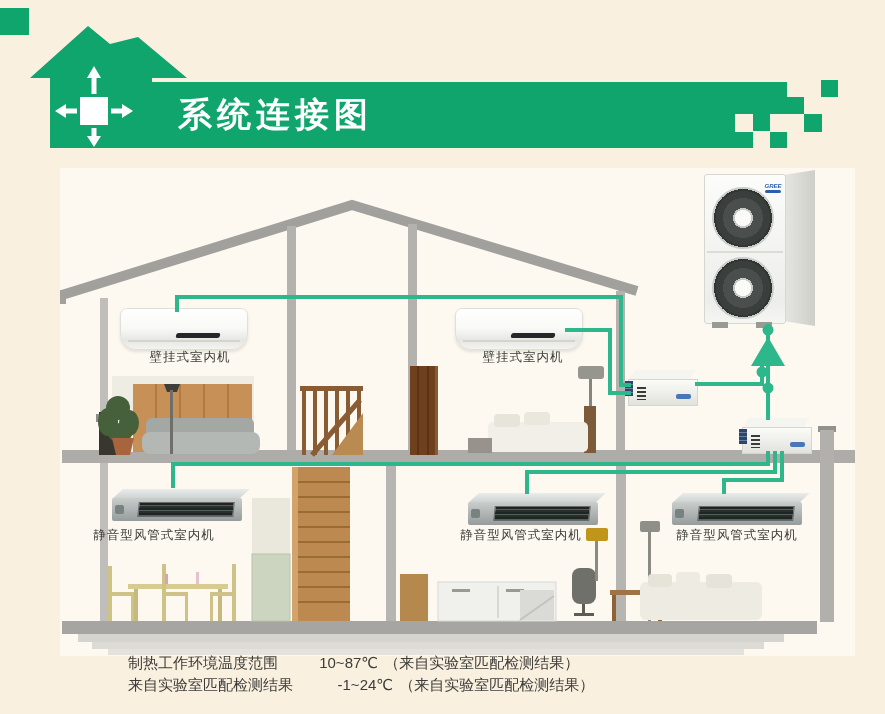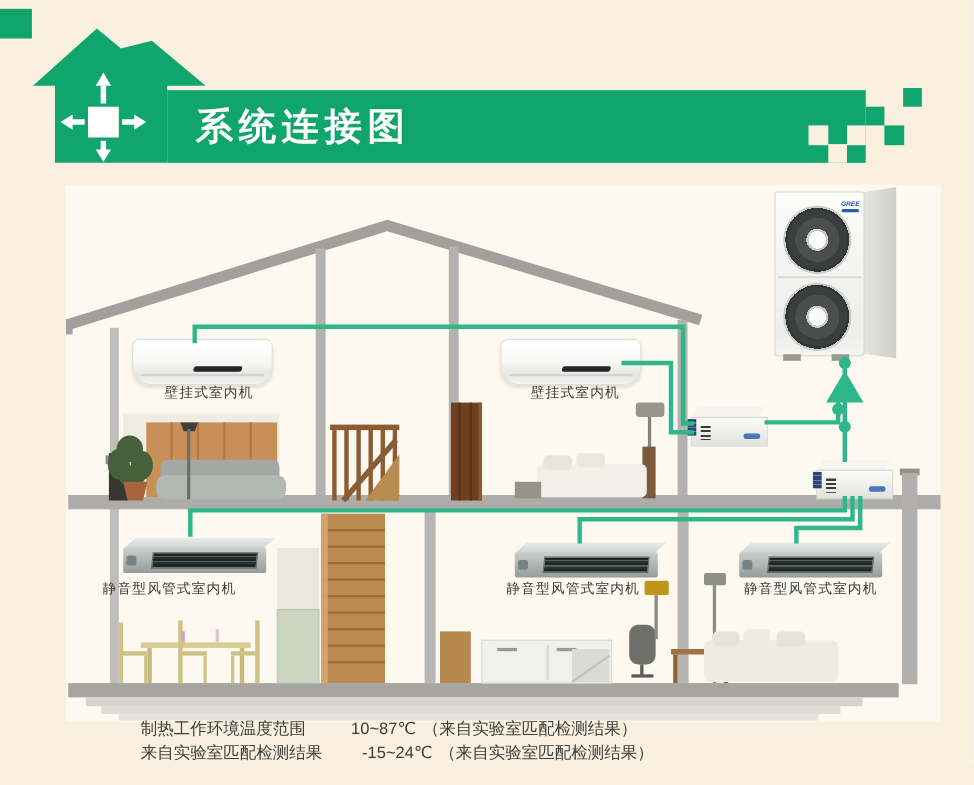--- a/index.html
+++ b/index.html
@@ -292,18 +292,18 @@
   <div class="abs unit-label" style="left:652px;top:527px;">静音型风管式室内机</div>
 
   <div class="abs footnotes">
     <div class="fn-row">
       <span class="fn-label">制热工作环境温度范围</span>
       <span class="fn-value">10~87℃</span>
       <span class="fn-note">（来自实验室匹配检测结果）</span>
     </div>
     <div class="fn-row">
       <span class="fn-label">来自实验室匹配检测结果</span>
-      <span class="fn-value">-15~24℃</span>
+      <span class="fn-value">-1~24℃</span>
       <span class="fn-note">（来自实验室匹配检测结果）</span>
     </div>
   </div>
 
 </div>
 
 </body></html>

